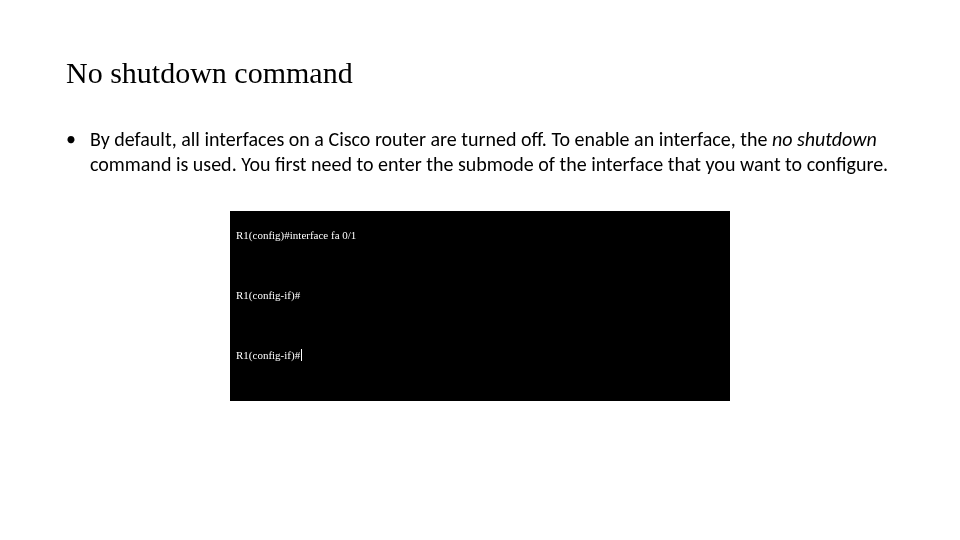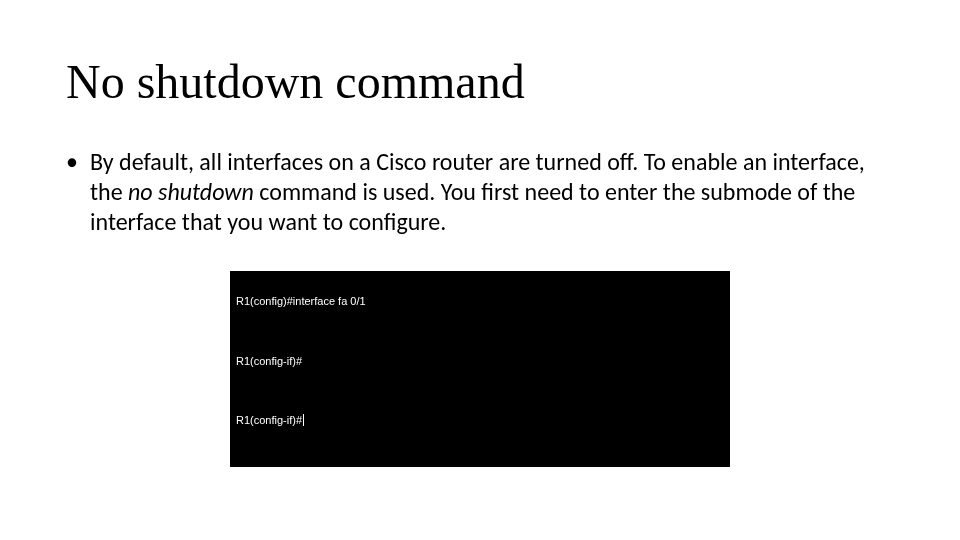--- a/index.html
+++ b/index.html
@@ -13,28 +13,28 @@
     overflow: hidden;
   }
   .slide {
     box-sizing: border-box;
     width: 960px;
     height: 540px;
     padding: 56px 66px 40px 66px;
     position: relative;
   }
   .title {
-    font-size: 48px;
+    font-size: 30px;
     font-weight: 400;
     margin: 0 0 38px 0;
     line-height: 1.1;
   }
   .body {
     font-family: Calibri, Arial, sans-serif;
-    font-size: 24px;
+    font-size: 20px;
     line-height: 1.25;
     margin: 0;
     padding: 0;
     list-style: none;
   }
   .body li {
     position: relative;
     padding-left: 24px;
     margin-left: 0;
   }
@@ -45,24 +45,24 @@
     top: 0;
   }
   .italic {
     font-style: italic;
   }
   .terminal {
     margin: 34px auto 0 auto;
     width: 500px;
     background: #000;
     color: #fff;
-    font-family: Liberation Sans, sans-serif;
+    font-family: Liberation Serif, serif;
     font-size: 11px;
     line-height: 1.45;
-    padding: 7px 6px 6px 6px;
+    padding: 1px 6px 6px 6px;
     box-sizing: border-box;
     white-space: pre;
   }
   .terminal .blank {
     height: 12px;
   }
   .cursor {
     display: inline-block;
     width: 1px;
     height: 12px;

